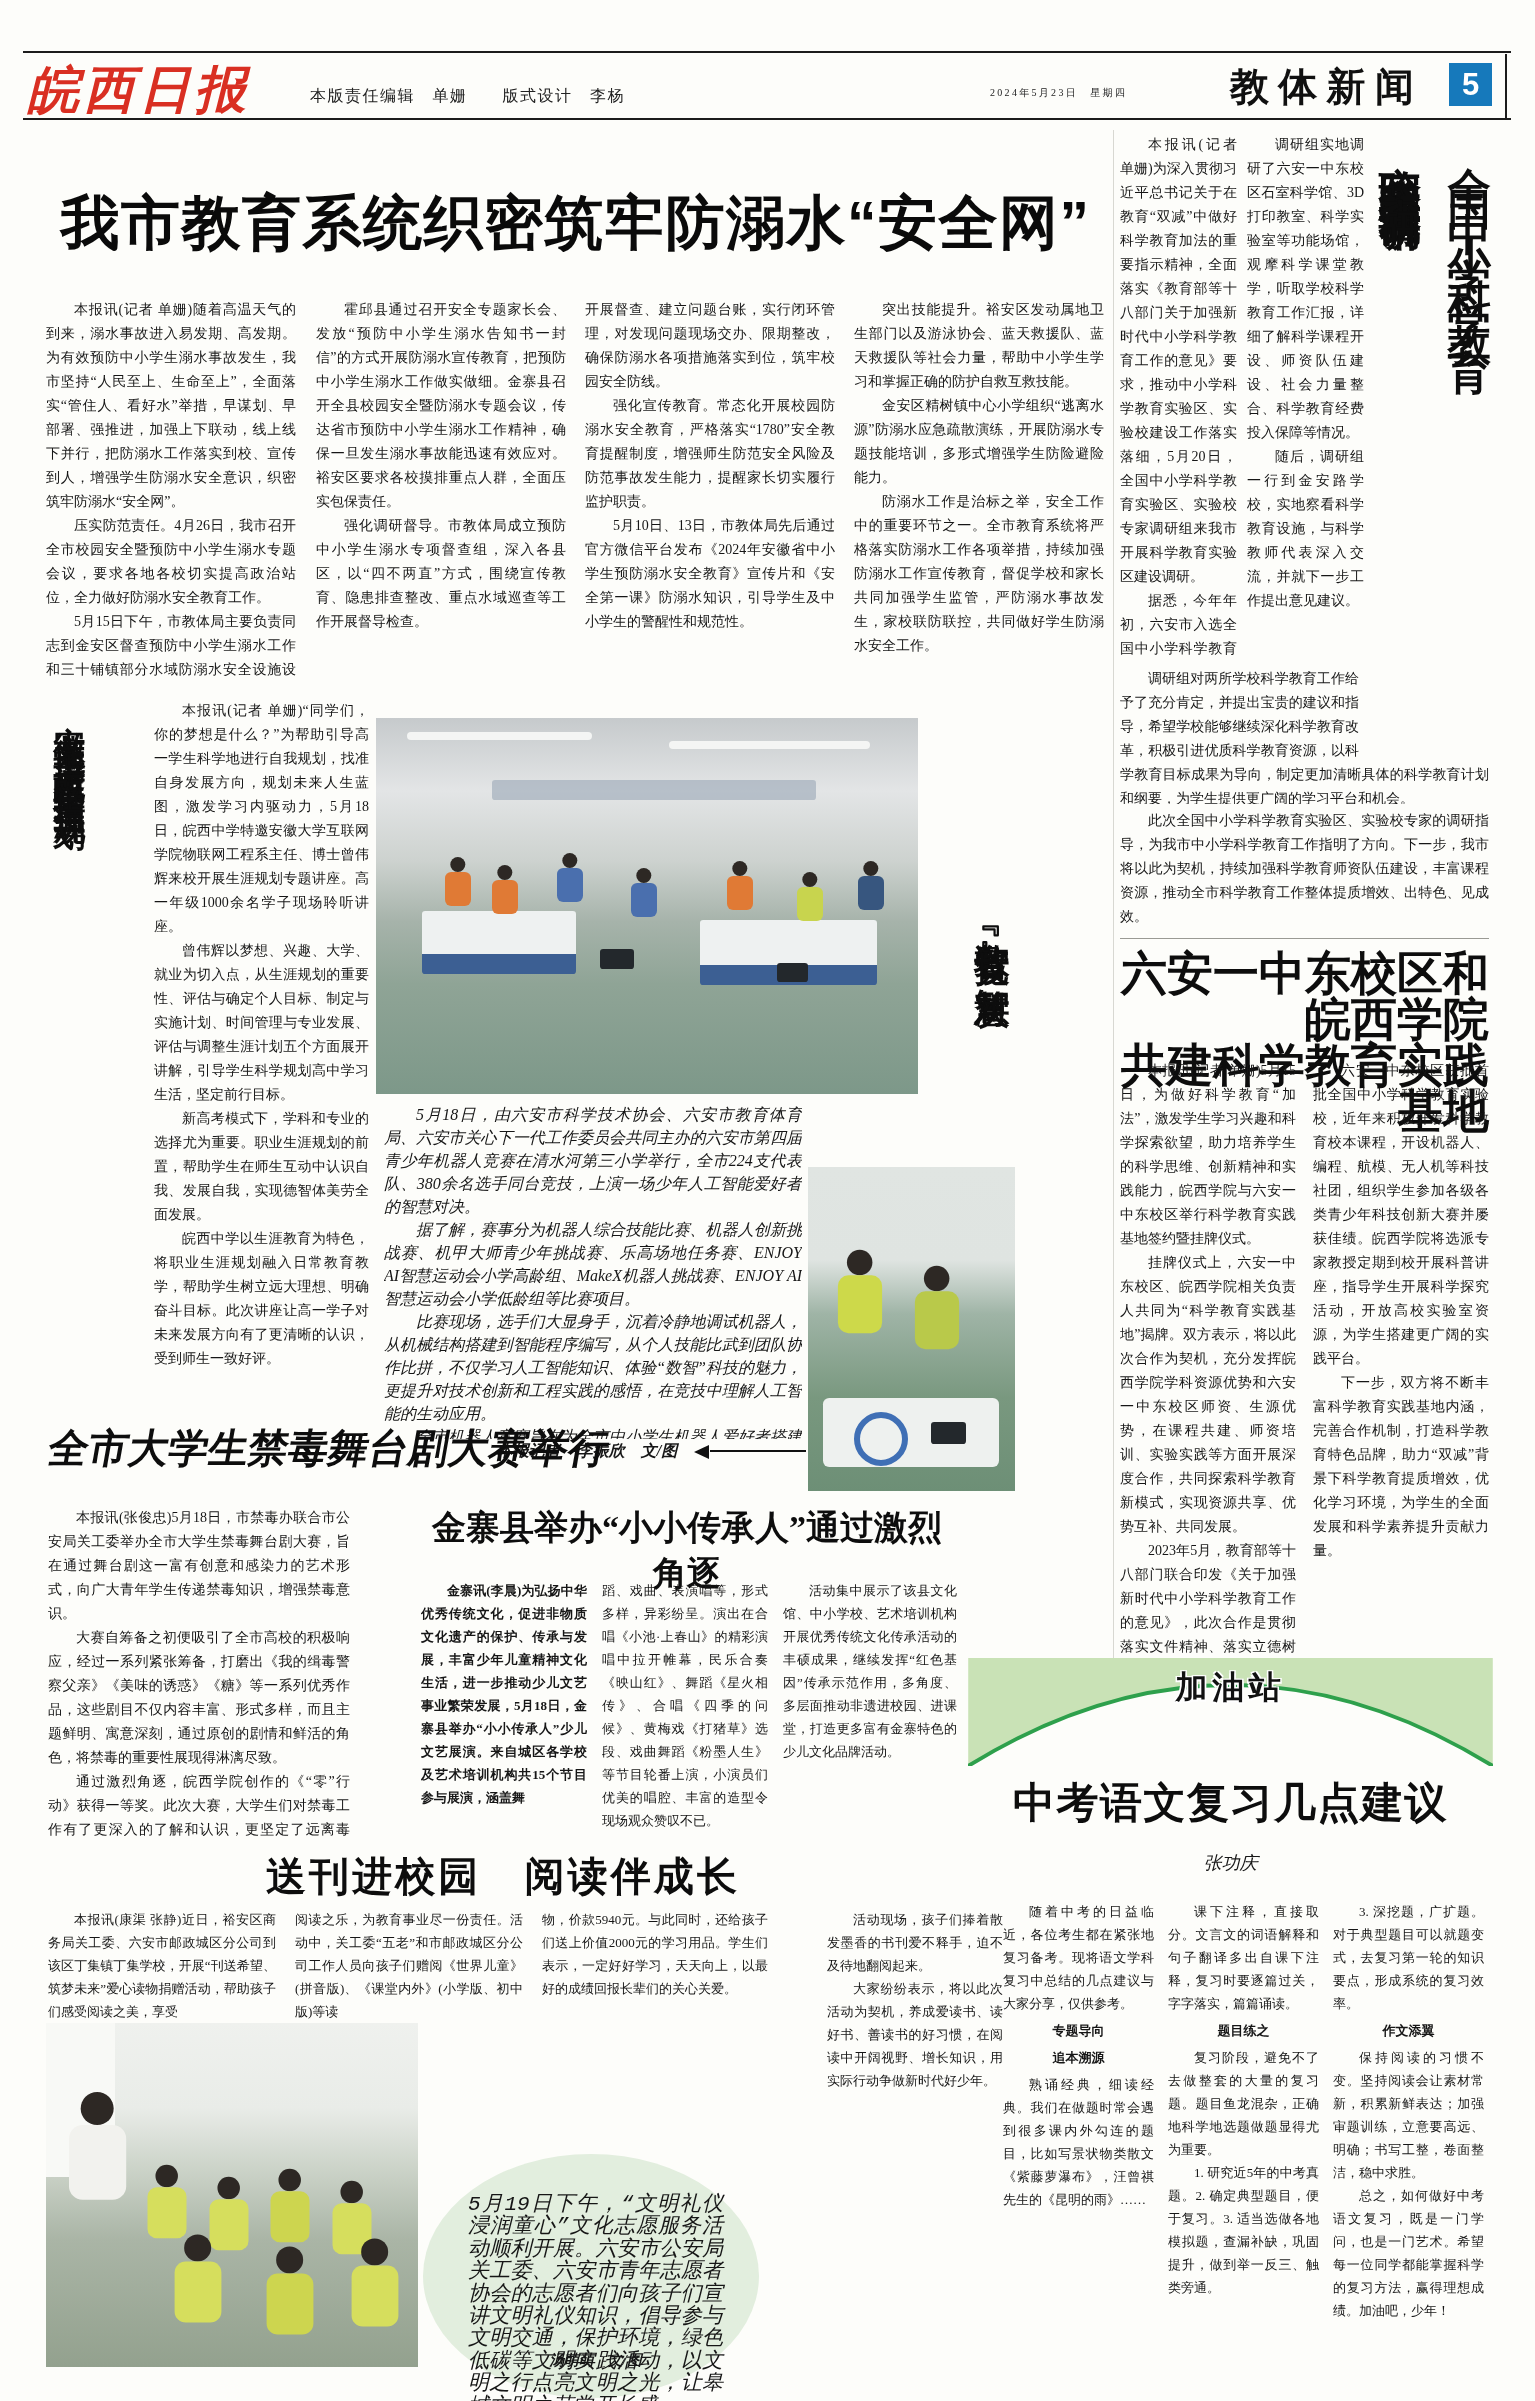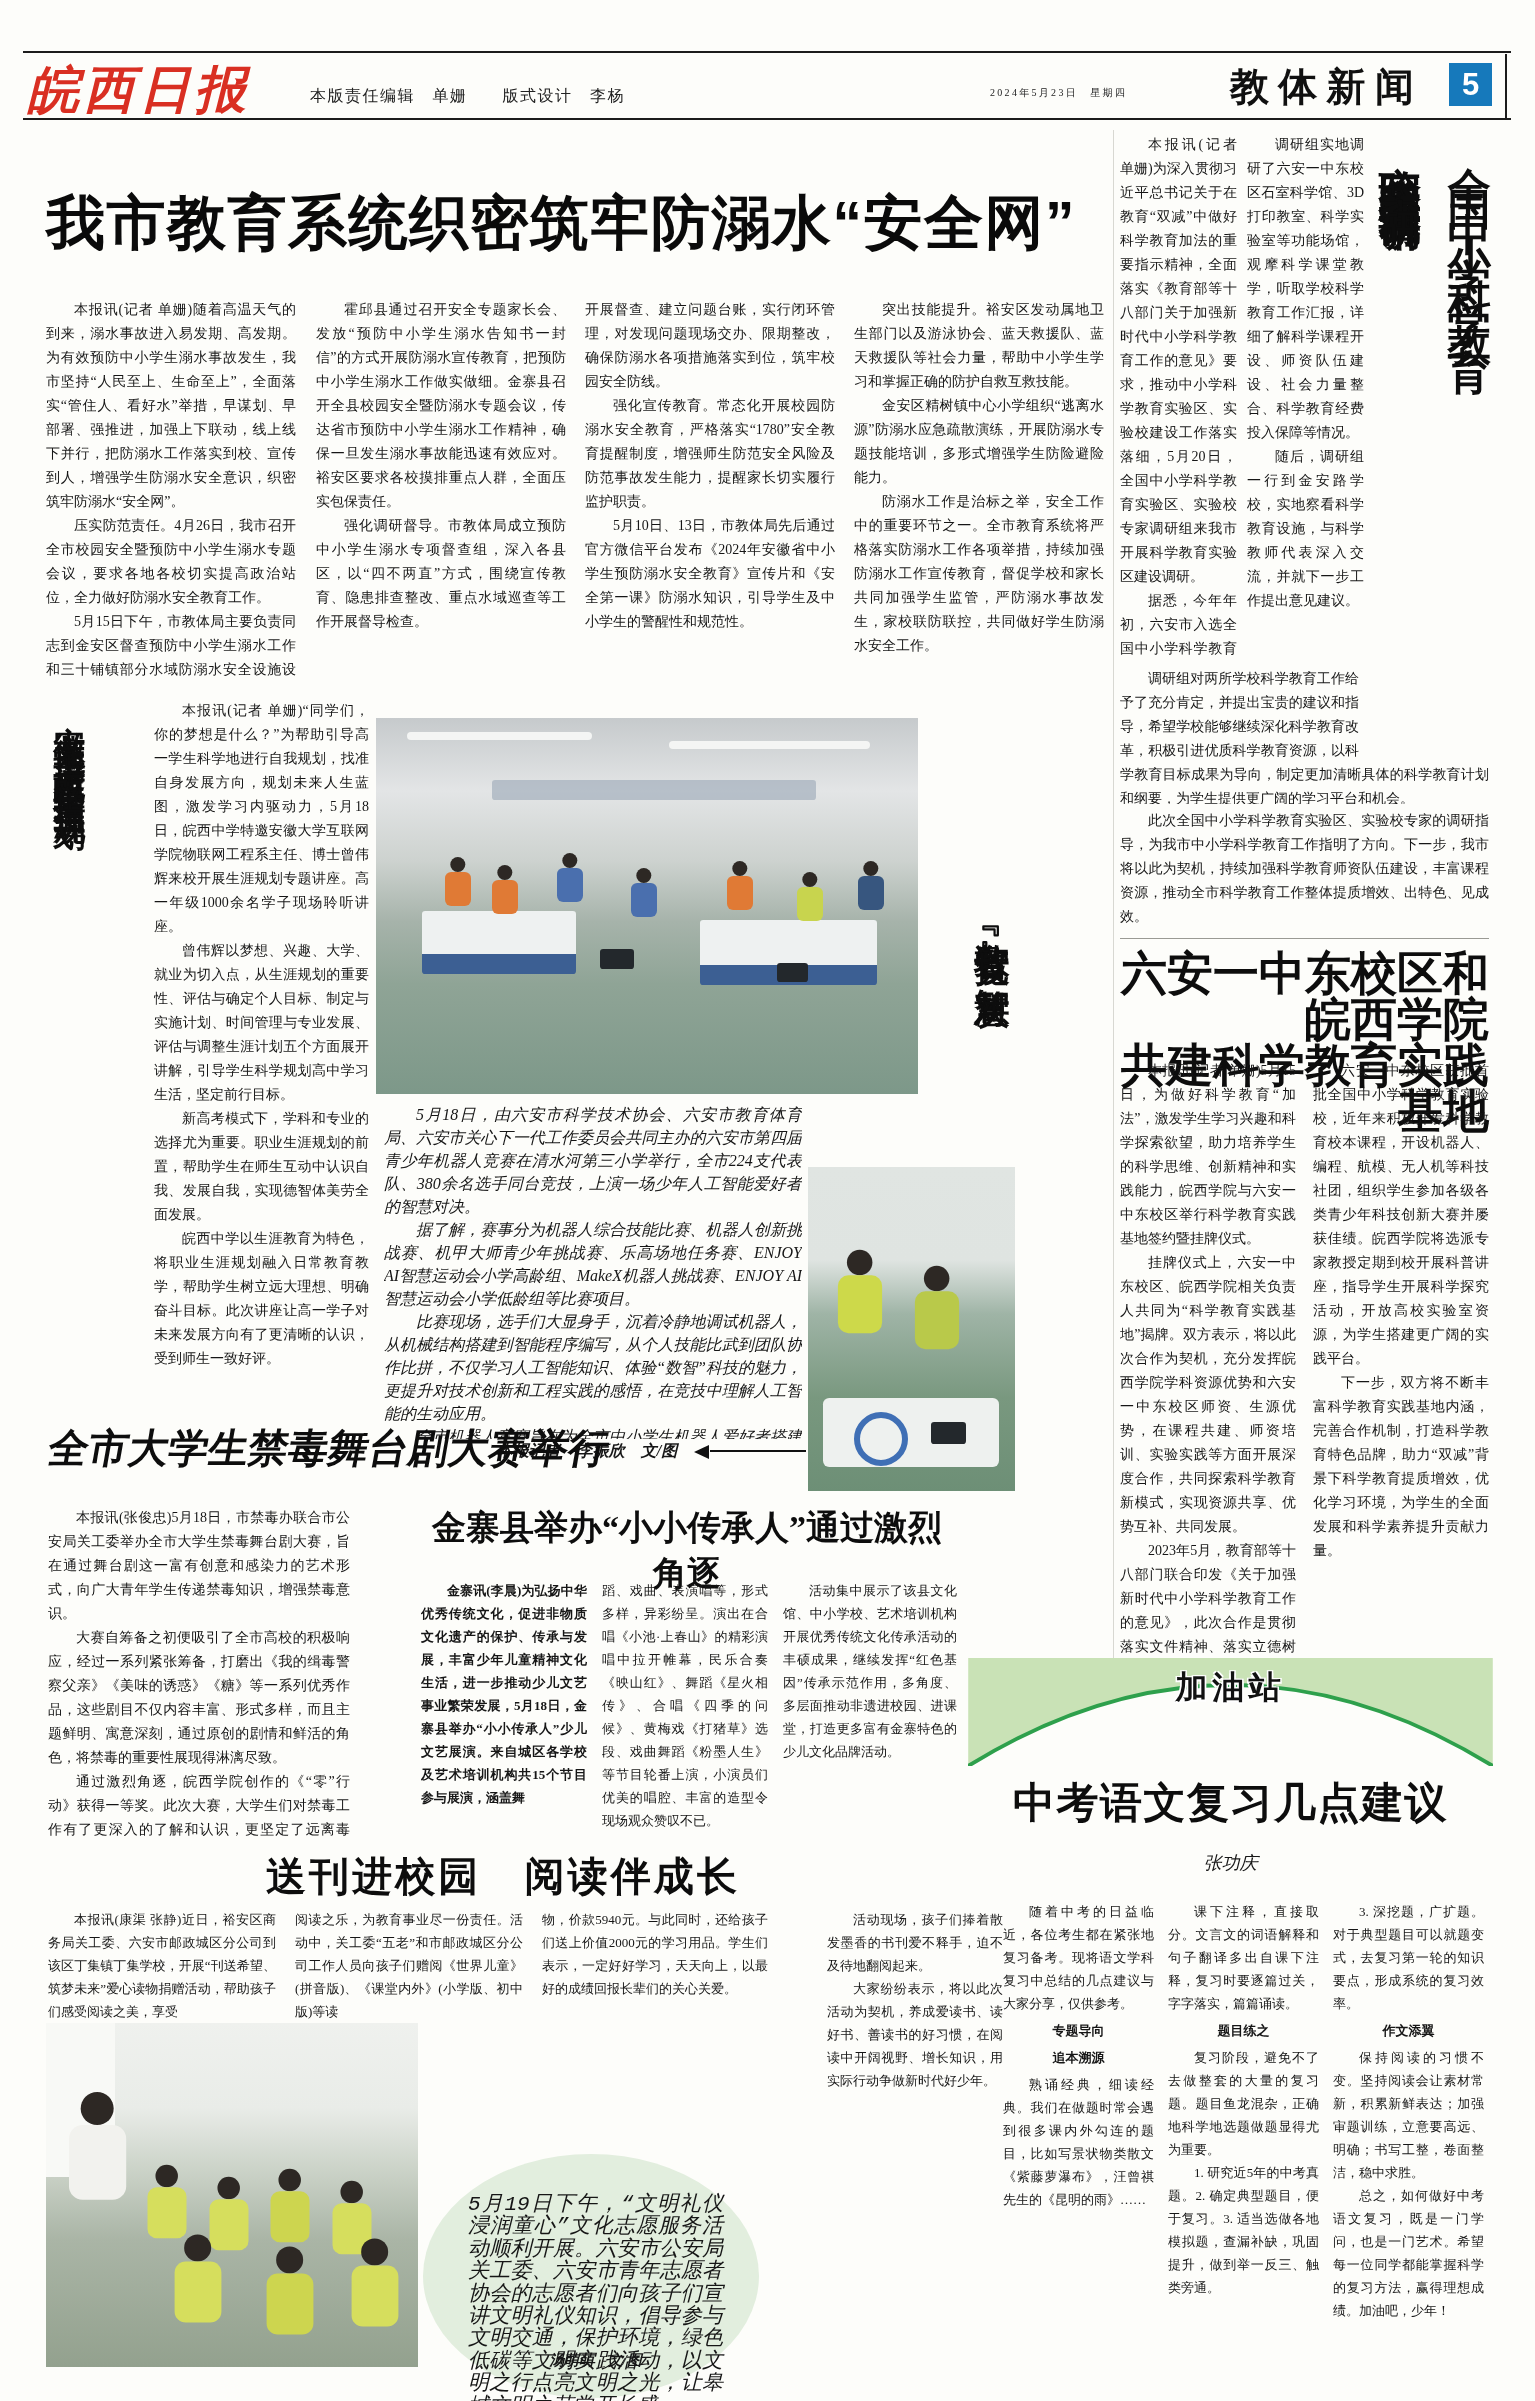--- a/index.html
+++ b/index.html
@@ -8,21 +8,21 @@
   .abs{position:absolute;}
   
   .rule{background:#1c1c1c;}
   .masthead{font-size:51px;font-weight:bold;font-style:italic;color:#d92f22;letter-spacing:4.6px;}
   .edline{font-size:16px;font-family:"Liberation Sans","DejaVu Sans",sans-serif;color:#222;letter-spacing:1.5px;}
   .dateline{font-size:10px;font-family:Liberation Serif, serif;color:#222;letter-spacing:2.3px;}
   .section{font-size:39px;font-weight:900;font-family:"Liberation Sans","DejaVu Sans",sans-serif;letter-spacing:9.3px;color:#101010;}
   .pagebox{width:43px;height:43px;background:#1679bb;color:#fff;display:flex;align-items:center;justify-content:center;
            font-size:31px;font-weight:bold;font-family:"Liberation Sans","DejaVu Sans",sans-serif;}
   
-  .h-lead{font-size:59px;font-weight:900;font-family:"Liberation Sans","DejaVu Sans",sans-serif;text-align:left;letter-spacing:1.5px;color:#0a0a0a;}
+  .h-lead{font-size:59px;font-weight:900;font-family:"Liberation Sans","DejaVu Sans",sans-serif;text-align:center;letter-spacing:1.5px;color:#0a0a0a;}
   .h-serif{font-weight:bold;color:#0d0d0d;}
   .h-sans{font-family:"Liberation Sans","DejaVu Sans",sans-serif;font-weight:900;color:#0d0d0d;}
   
   .bt{font-size:14px;line-height:24px;text-align:justify;overflow:hidden;}
   .bt p{margin:0;text-indent:2em;}
   .bt.small{font-size:13px;line-height:23px;}
   .kai{font-style:italic;}
   .sub{text-indent:0 !important;text-align:center;font-weight:bold;font-family:"Liberation Sans","DejaVu Sans",sans-serif;margin:3.9px 0 !important;}
   
   .vcol{writing-mode:vertical-rl;font-weight:bold;color:#0d0d0d;}

